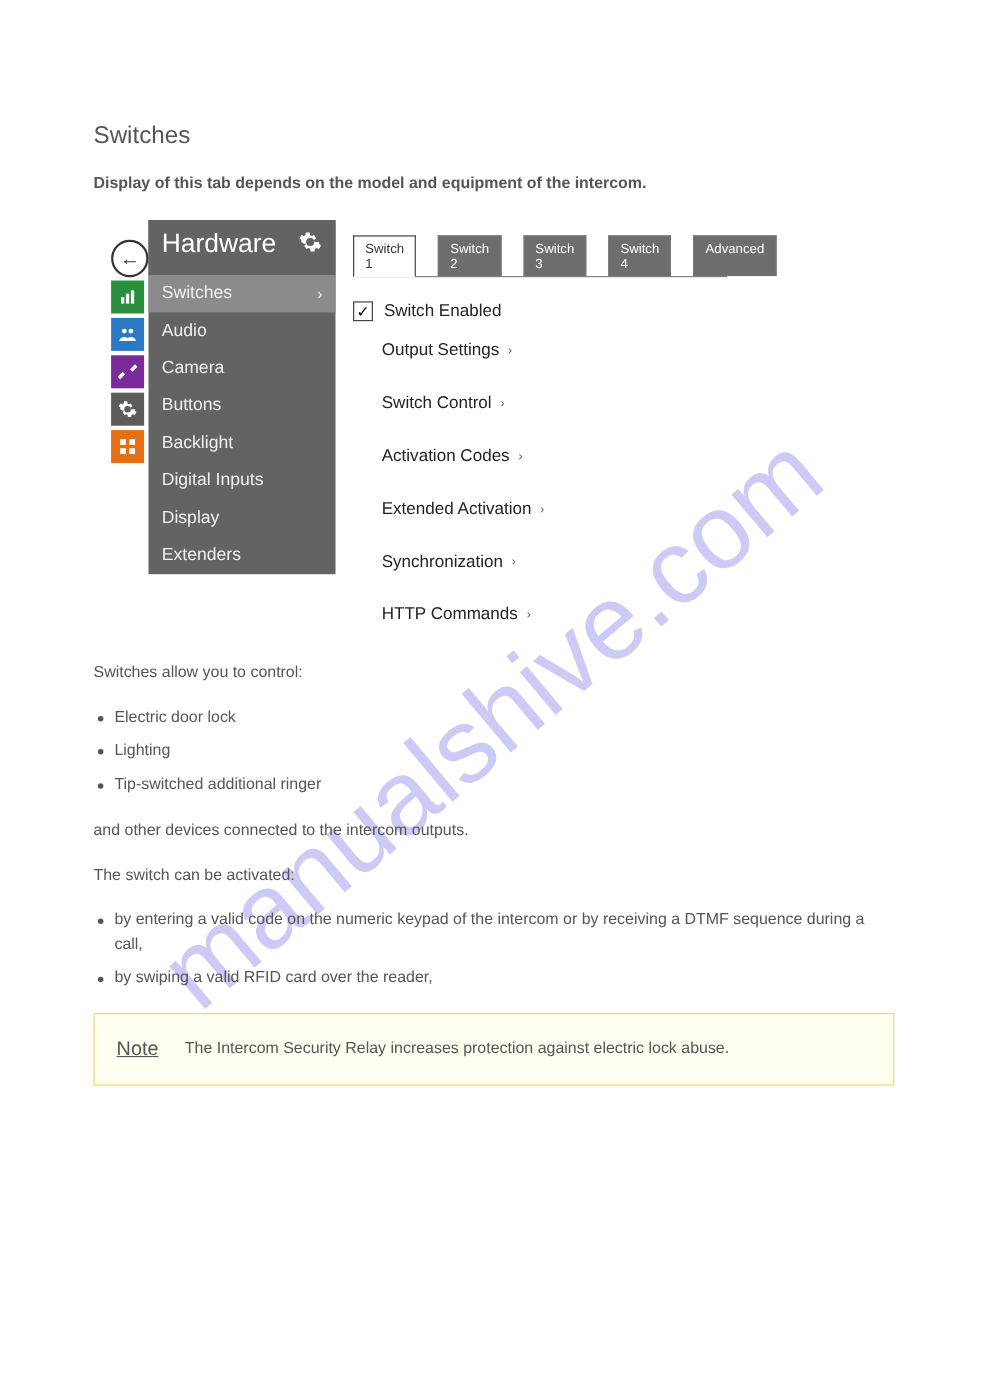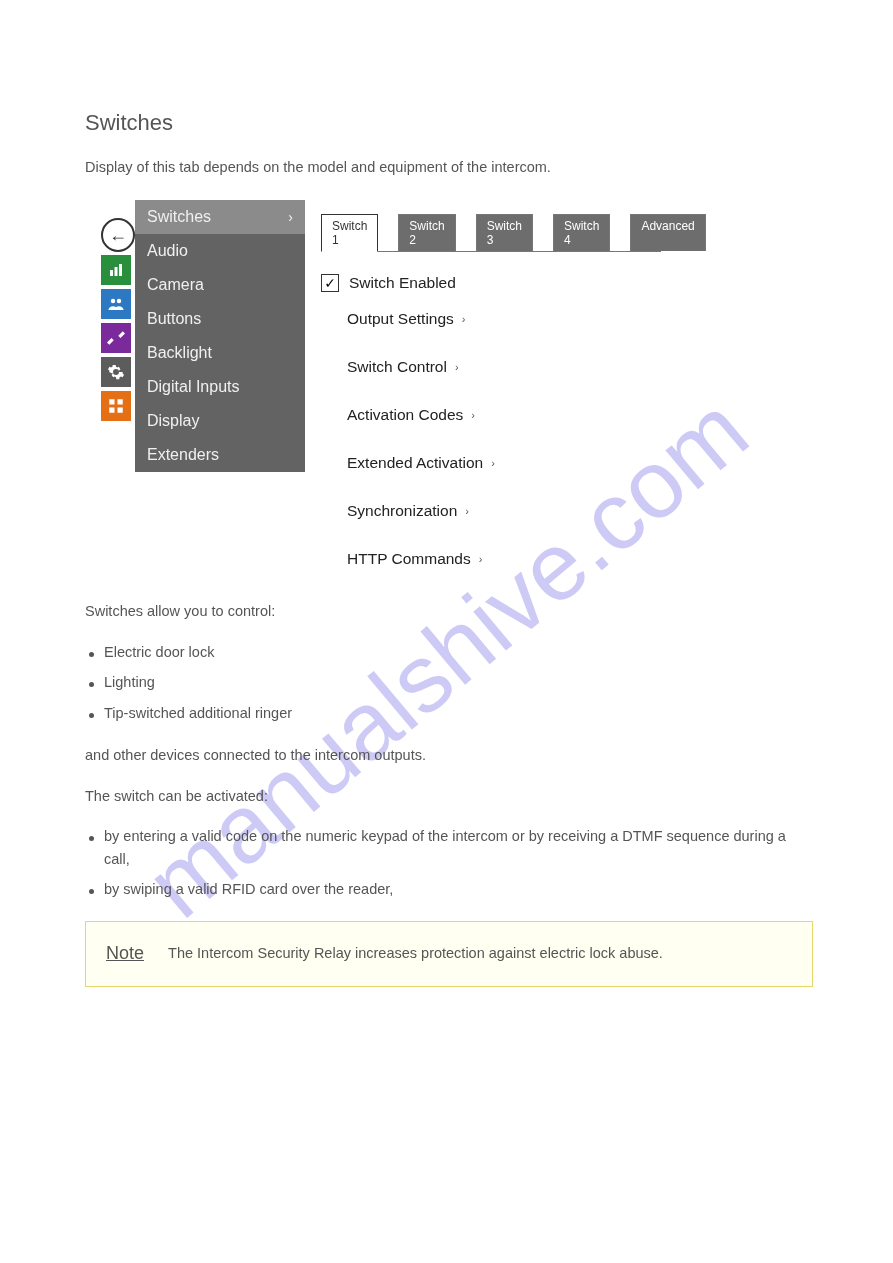--- a/index.html
+++ b/index.html
@@ -40,20 +40,21 @@
     font-size: 22px;
     color: #555;
     font-weight: 500;
     margin-bottom: 20px;
   }
   .intro {
     font-size: 14.5px;
     color: #555;
     line-height: 1.55;
     margin-bottom: 22px;
+    font-weight: bold;
   }
   
   .screenshot {
     position: relative;
     width: 560px;
     margin-left: 16px;
     margin-bottom: 40px;
   }
   .back-btn {
     position: absolute;
@@ -295,20 +296,28 @@
           <svg viewBox="0 0 24 24">
               <rect x="3" y="3" width="7" height="7"></rect>
               <rect x="14" y="3" width="7" height="7"></rect>
               <rect x="3" y="14" width="7" height="7"></rect>
               <rect x="14" y="14" width="7" height="7"></rect>
             </svg>
         </div>
       </div>
 
       <div class="sidebar">
+        <div class="sidebar-header">
+          <span class="sidebar-title">Hardware</span>
+          <span class="gear-icon">
+            <svg viewBox="0 0 24 24">
+                <path d="M12 8a4 4 0 100 8 4 4 0 000-8zm9 4a9 9 0 01-.3 2l2 1.5-2 3.5-2.3-1a9 9 0 01-1.7 1l-.3 2.5h-4l-.3-2.5a9 9 0 01-1.7-1l-2.3 1-2-3.5 2-1.5A9 9 0 013 12a9 9 0 01.3-2l-2-1.5 2-3.5 2.3 1a9 9 0 011.7-1L7.6 2.5h4l.3 2.5a9 9 0 011.7 1l2.3-1 2 3.5-2 1.5a9 9 0 01.3 2z"></path>
+              </svg>
+          </span>
+        </div>
         <div class="sidebar-list">
           <div class="sidebar-item active">
             <span>Switches</span>
             <span class="chev">›</span>
           </div>
           <div class="sidebar-item">
             <span>Audio</span>
           </div>
           <div class="sidebar-item">
             <span>Camera</span>

